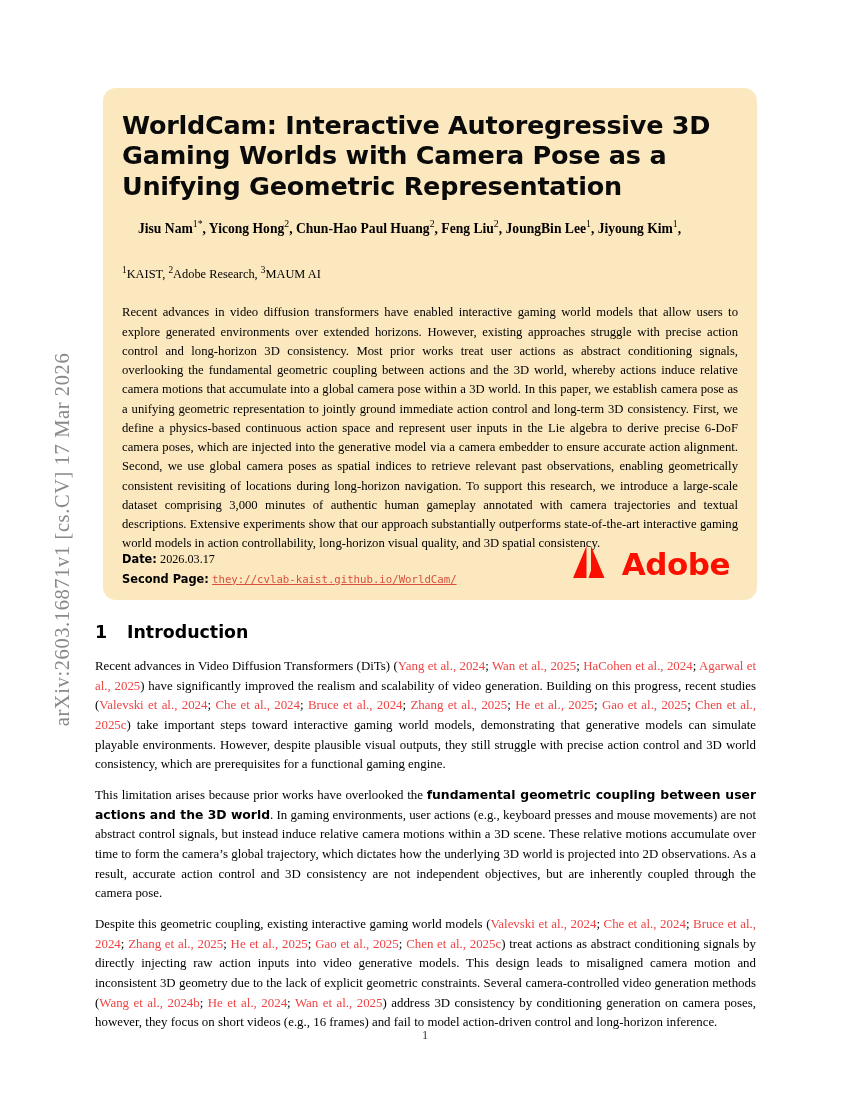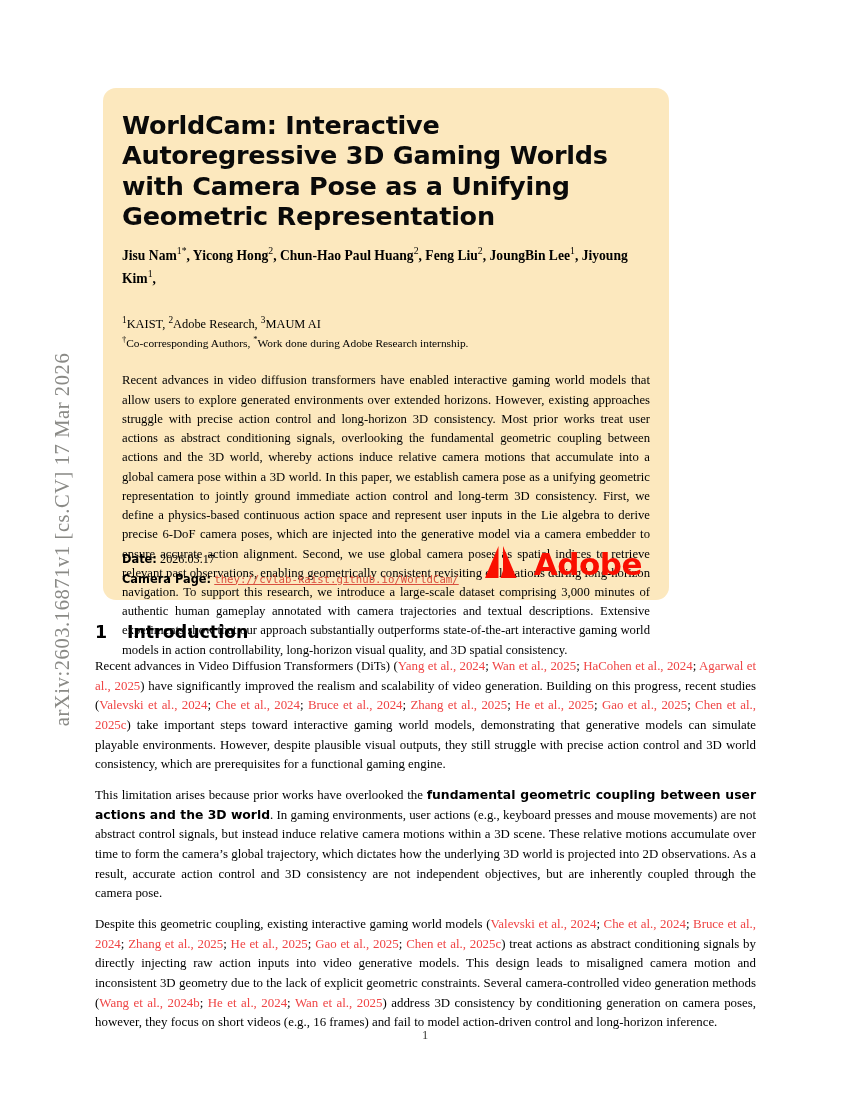--- a/index.html
+++ b/index.html
@@ -30,21 +30,21 @@
     letter-spacing: 0.6px;
     color: #8a8a86;
     white-space: nowrap;
   }
 
   
   .header-card {
     position: absolute;
     left: 103px;
     top: 88px;
-    width: 566px;
+    width: 654px;
     height: 512px;
     background: #fce8be;
     border-radius: 13px;
     box-sizing: border-box;
     padding: 22px 19px 0 19px;
   }
 
   .paper-title {
     font-family: "DejaVu Sans", "Liberation Sans", sans-serif;
     font-weight: bold;
@@ -53,21 +53,21 @@
     letter-spacing: -0.25px;
     margin: 0 0 13px 0;
     color: #0a0a0a;
   }
 
   .author-line {
     font-family: "Liberation Serif", "DejaVu Serif", serif;
     font-weight: bold;
     font-size: 13.6px;
     line-height: 1.52;
-    margin: 0;
+    margin: 16px;
     color: #000;
   }
   .author-line sup { font-weight: normal; font-size: 0.72em; }
 
   .affil-block {
     margin-top: 25px;
     font-size: 12.4px;
     line-height: 1.46;
   }
   .affil-block sup { font-size: 0.75em; }
@@ -167,33 +167,32 @@
 <div class="arxiv-stamp">arXiv:2603.16871v1  [cs.CV]  17 Mar 2026</div>
 
 <div class="header-card">
 
   <h1 class="paper-title">WorldCam: Interactive Autoregressive 3D Gaming Worlds with Camera Pose as a Unifying Geometric Representation</h1>
 
   <div class="author-line">Jisu Nam<sup>1*</sup>, Yicong Hong<sup>2</sup>, Chun-Hao Paul Huang<sup>2</sup>, Feng Liu<sup>2</sup>, JoungBin Lee<sup>1</sup>, Jiyoung Kim<sup>1</sup>,</div>
 
   <div class="affil-block">
     <div><sup>1</sup>KAIST, <sup>2</sup>Adobe Research, <sup>3</sup>MAUM AI</div>
-    <div class="affil-note"><sup>†</sup>Co-corresponding Authors, <sup>*</sup>Work done during Adobe Research internship.</div>
   </div>
 
   <div class="abstract">Recent advances in video diffusion transformers have enabled interactive gaming world models that allow users to explore generated environments over extended horizons. However, existing approaches struggle with precise action control and long-horizon 3D consistency. Most prior works treat user actions as abstract conditioning signals, overlooking the fundamental geometric coupling between actions and the 3D world, whereby actions induce relative camera motions that accumulate into a global camera pose within a 3D world. In this paper, we establish camera pose as a unifying geometric representation to jointly ground immediate action control and long-term 3D consistency. First, we define a physics-based continuous action space and represent user inputs in the Lie algebra to derive precise 6-DoF camera poses, which are injected into the generative model via a camera embedder to ensure accurate action alignment. Second, we use global camera poses as spatial indices to retrieve relevant past observations, enabling geometrically consistent revisiting of locations during long-horizon navigation. To support this research, we introduce a large-scale dataset comprising 3,000 minutes of authentic human gameplay annotated with camera trajectories and textual descriptions. Extensive experiments show that our approach substantially outperforms state-of-the-art interactive gaming world models in action controllability, long-horizon visual quality, and 3D spatial consistency.</div>
 
   <div class="meta-row">
     <div class="meta-left">
       <div>
         <span class="meta-label">Date:</span>
         <span class="meta-date-val">2026.03.17</span>
       </div>
       <div>
-        <span class="meta-label">Camera Page:</span>
+        <span class="meta-label">Second Page:</span>
         <a class="meta-url" href="#">they://cvlab-kaist.github.io/WorldCam/</a>
       </div>
     </div>
 
     <div class="adobe-logo">
       <span>
         <svg width="40" height="36" viewBox="0 0 40 36" aria-hidden="true">
           <polygon points="0,34 13.5,2 13.5,34" fill="#fa0f00"></polygon>
           <polygon points="18,2 31.5,34 18,34" fill="#fa0f00"></polygon>
           <polygon points="15.5,34 22,34 18.8,24" fill="#fa0f00"></polygon>

